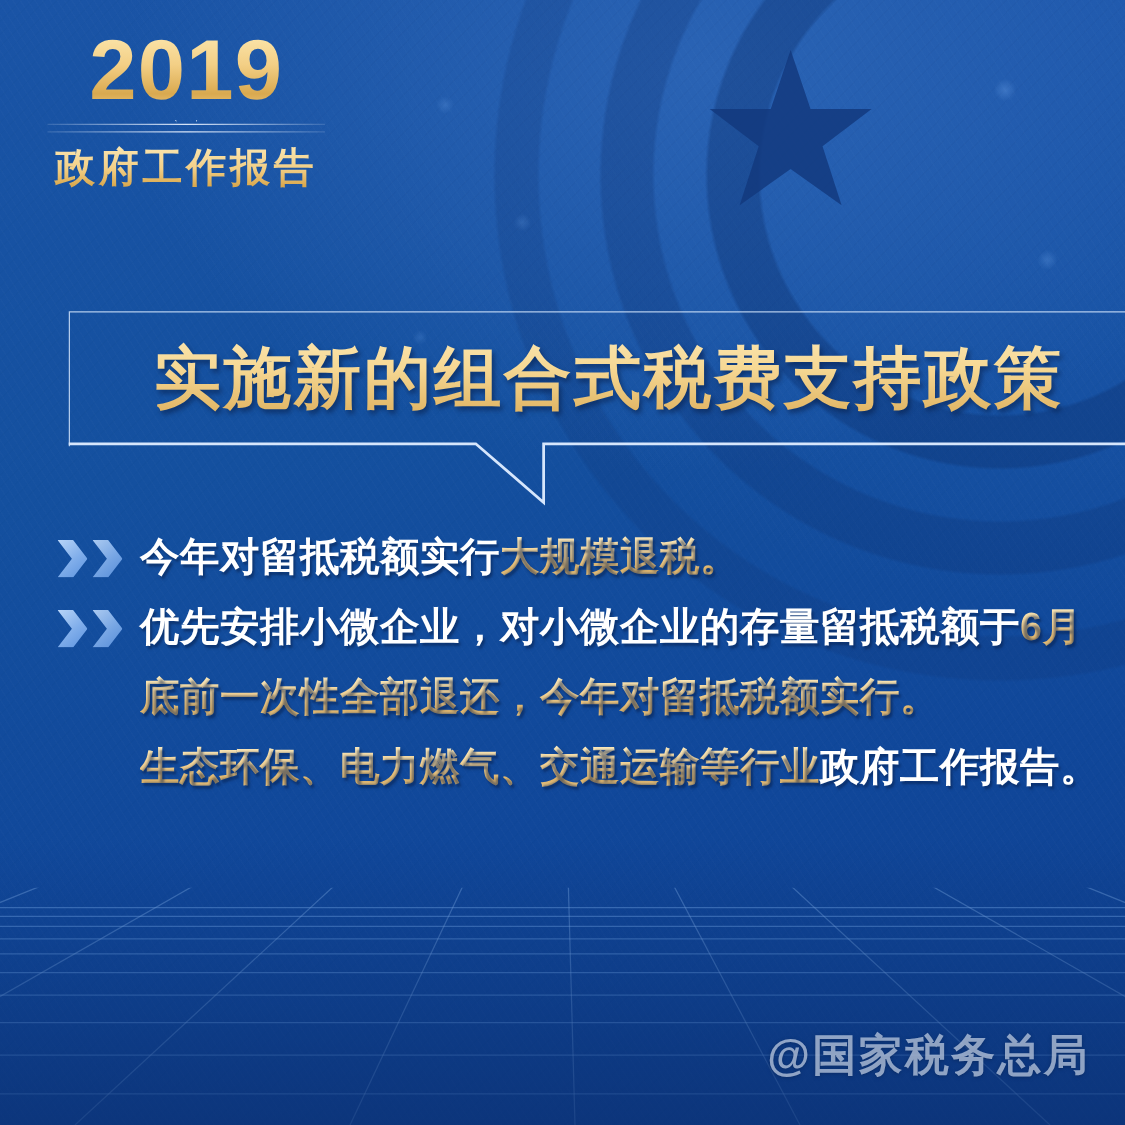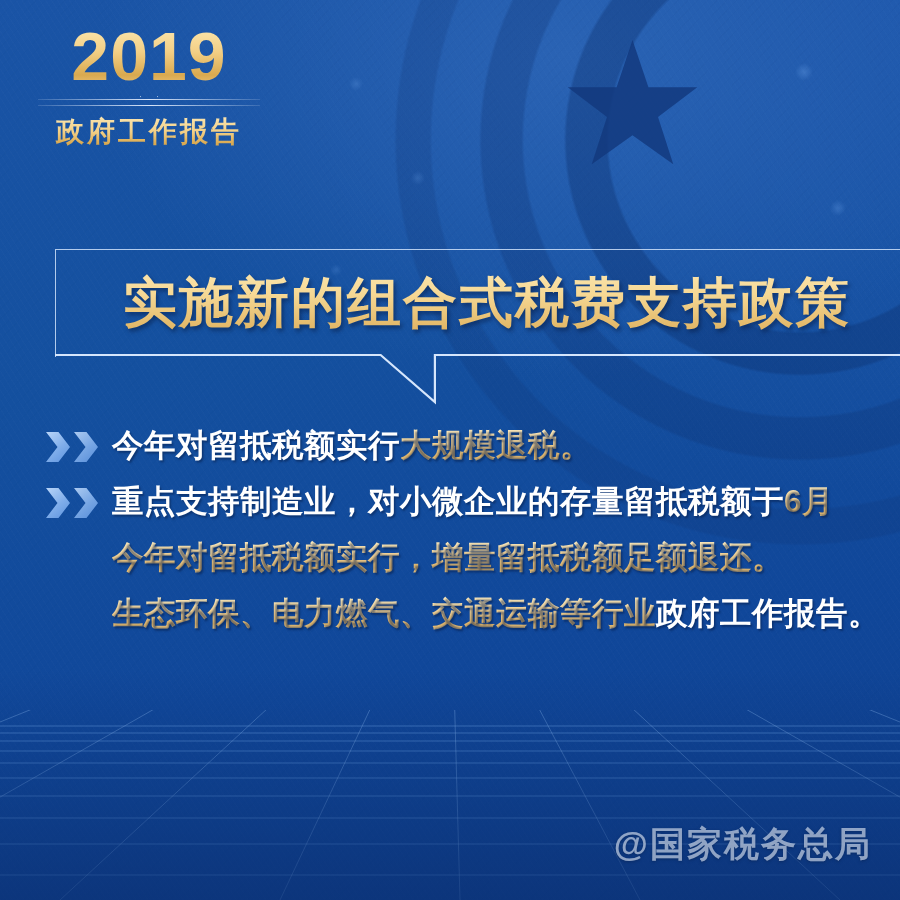--- a/index.html
+++ b/index.html
@@ -131,21 +131,21 @@
     top: 1px;
     margin-left: -9px;
     width: 18px;
     height: 13px;
     border-left: 1px solid rgba(228,238,253,.95);
     border-right: 1px solid rgba(228,238,253,.95);
     transform: skewX(0deg);
     clip-path: polygon(0 0, 100% 0, 50% 100%);
   }
   .header-sub {
-    font-size: 28px;
+    font-size: 32px;
     font-weight: bold;
     letter-spacing: 3px;
     background: linear-gradient(180deg, #fceaba 0%, #f2cf86 50%, #d8a74d 82%, #efca83 100%);
     -webkit-background-clip: text;
     background-clip: text;
     color: transparent;
     -webkit-text-fill-color: transparent;
   }
 
   
@@ -314,28 +314,28 @@
           <i></i>
         </span>
       <span class="btxt"><span>今年对留抵税额实行</span><span class="gold">大规模退税。</span></span>
     </div>
 
     <div class="bullet-row">
       <span class="chev">
           <i></i>
           <i></i>
         </span>
-      <span class="btxt"><span>重点支持制造业，对小微企业的存量留抵税额于</span><span class="gold">6月</span></span>
+      <span class="btxt"><span>优先安排小微企业，对小微企业的存量留抵税额于</span><span class="gold">6月</span></span>
     </div>
     <div class="bullet-row">
       <span class="chev blank">
           <i></i>
           <i></i>
         </span>
-      <span class="btxt"><span class="gold">今年对留抵税额实行，增量留抵税额足额退还。</span></span>
+      <span class="btxt"><span class="gold">底前一次性全部退还，今年对留抵税额实行。</span></span>
     </div>
 
     <div class="bullet-row">
       <span class="chev blank">
           <i></i>
           <i></i>
         </span>
       <span class="btxt"><span class="gold">生态环保、电力燃气、交通运输等行业</span><span>政府工作报告。</span></span>
     </div>
 

